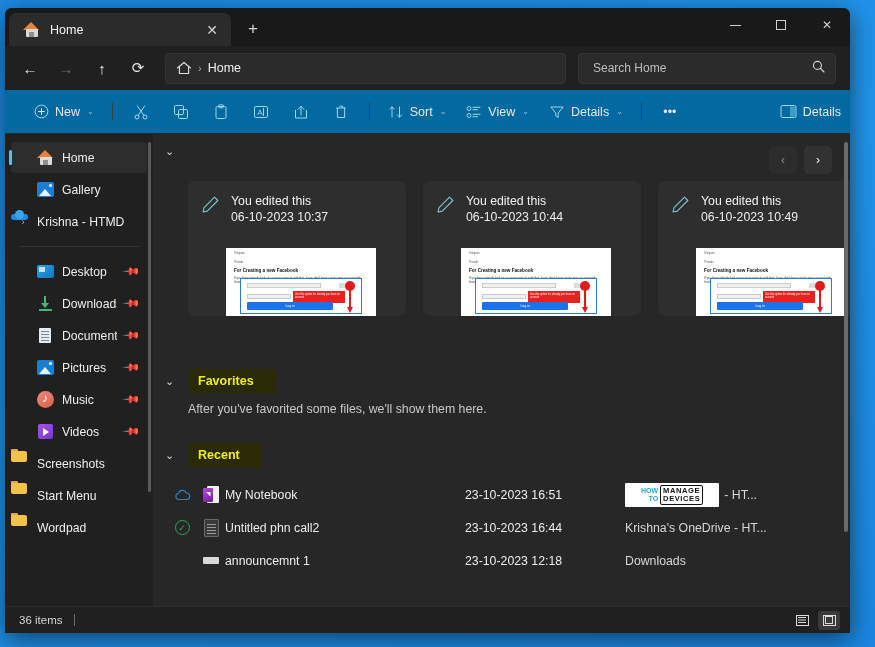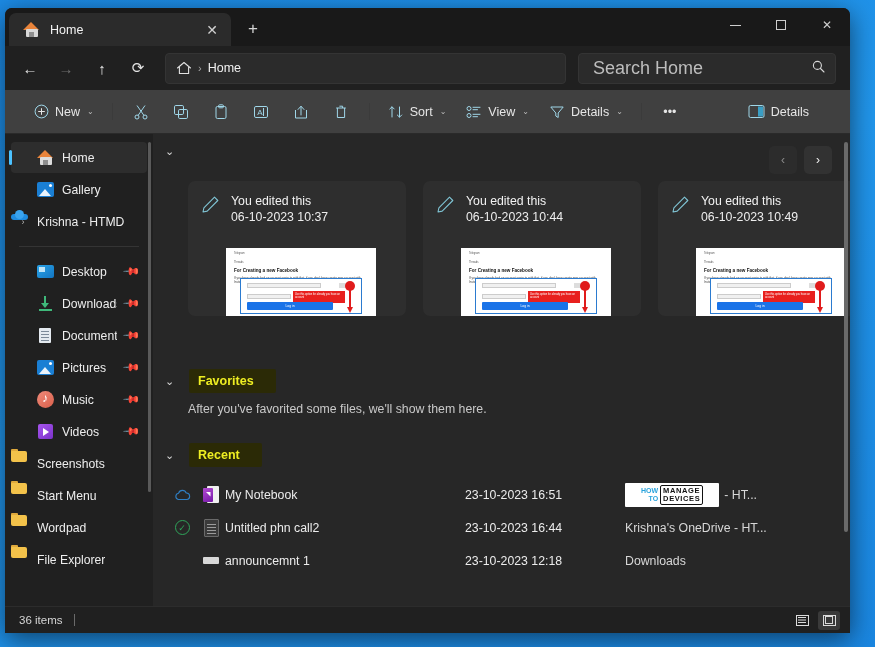--- a/index.html
+++ b/index.html
@@ -120,29 +120,29 @@
   .crumb-home { width: 16px; height: 14px; position: relative; }
   .crumb-sep { color: #a8a8a8; font-size: 11px; }
   .crumb-text { color: #f0f0f0; font-size: 12.5px; }
   .searchbox {
     width: 258px; height: 31px;
     background: #2b2b2b; border: 1px solid #343434;
     border-radius: 4px;
     display: flex; align-items: center; justify-content: space-between;
     padding: 0 10px 0 14px;
   }
-  .searchbox .ph { color: #bdbdbd; font-size: 18px; }
+  .searchbox .ph { color: #bdbdbd; font-size: 12px; }
   .searchbox .mag { color: #d8d8d8; font-size: 13px; }
 
   
   .cmdbar {
     height: 44px; flex: none;
-    background: #404040;
+    background: #0369a1;
     display: flex; align-items: center;
-    padding: 0 32px 0 20px;
+    padding: 0 0 0 20px;
     gap: 2px;
     border-bottom: 1px solid #2a2a2a;
   }
   .cmd {
     height: 31px; border-radius: 4px;
     display: flex; align-items: center; gap: 6px;
     padding: 0 9px; color: #e6e6e6; font-size: 12.5px;
   }
   .cmd.icononly { width: 38px; justify-content: center; padding: 0; }
   .cmd .chev { font-size: 8px; color: #bdbdbd; margin-left: 1px; }
@@ -618,28 +618,20 @@
             </span>
           <span class="sb-label">Start Menu</span>
         </div>
         <div class="sb-item">
           <span class="sb-caret"></span>
           <span class="sb-ico ic-folder">
               <span class="tabf"></span>
               <span class="bodyf"></span>
             </span>
           <span class="sb-label">Wordpad</span>
-        </div>
-        <div class="sb-item">
-          <span class="sb-caret"></span>
-          <span class="sb-ico ic-folder">
-              <span class="tabf"></span>
-              <span class="bodyf"></span>
-            </span>
-          <span class="sb-label">File Explorer</span>
         </div>
 
         <div class="sb-scroll"></div>
       </div>
 
       <div class="content">
 
         <div class="section-head">
           <span class="sec-chev">⌄</span>
         </div>

